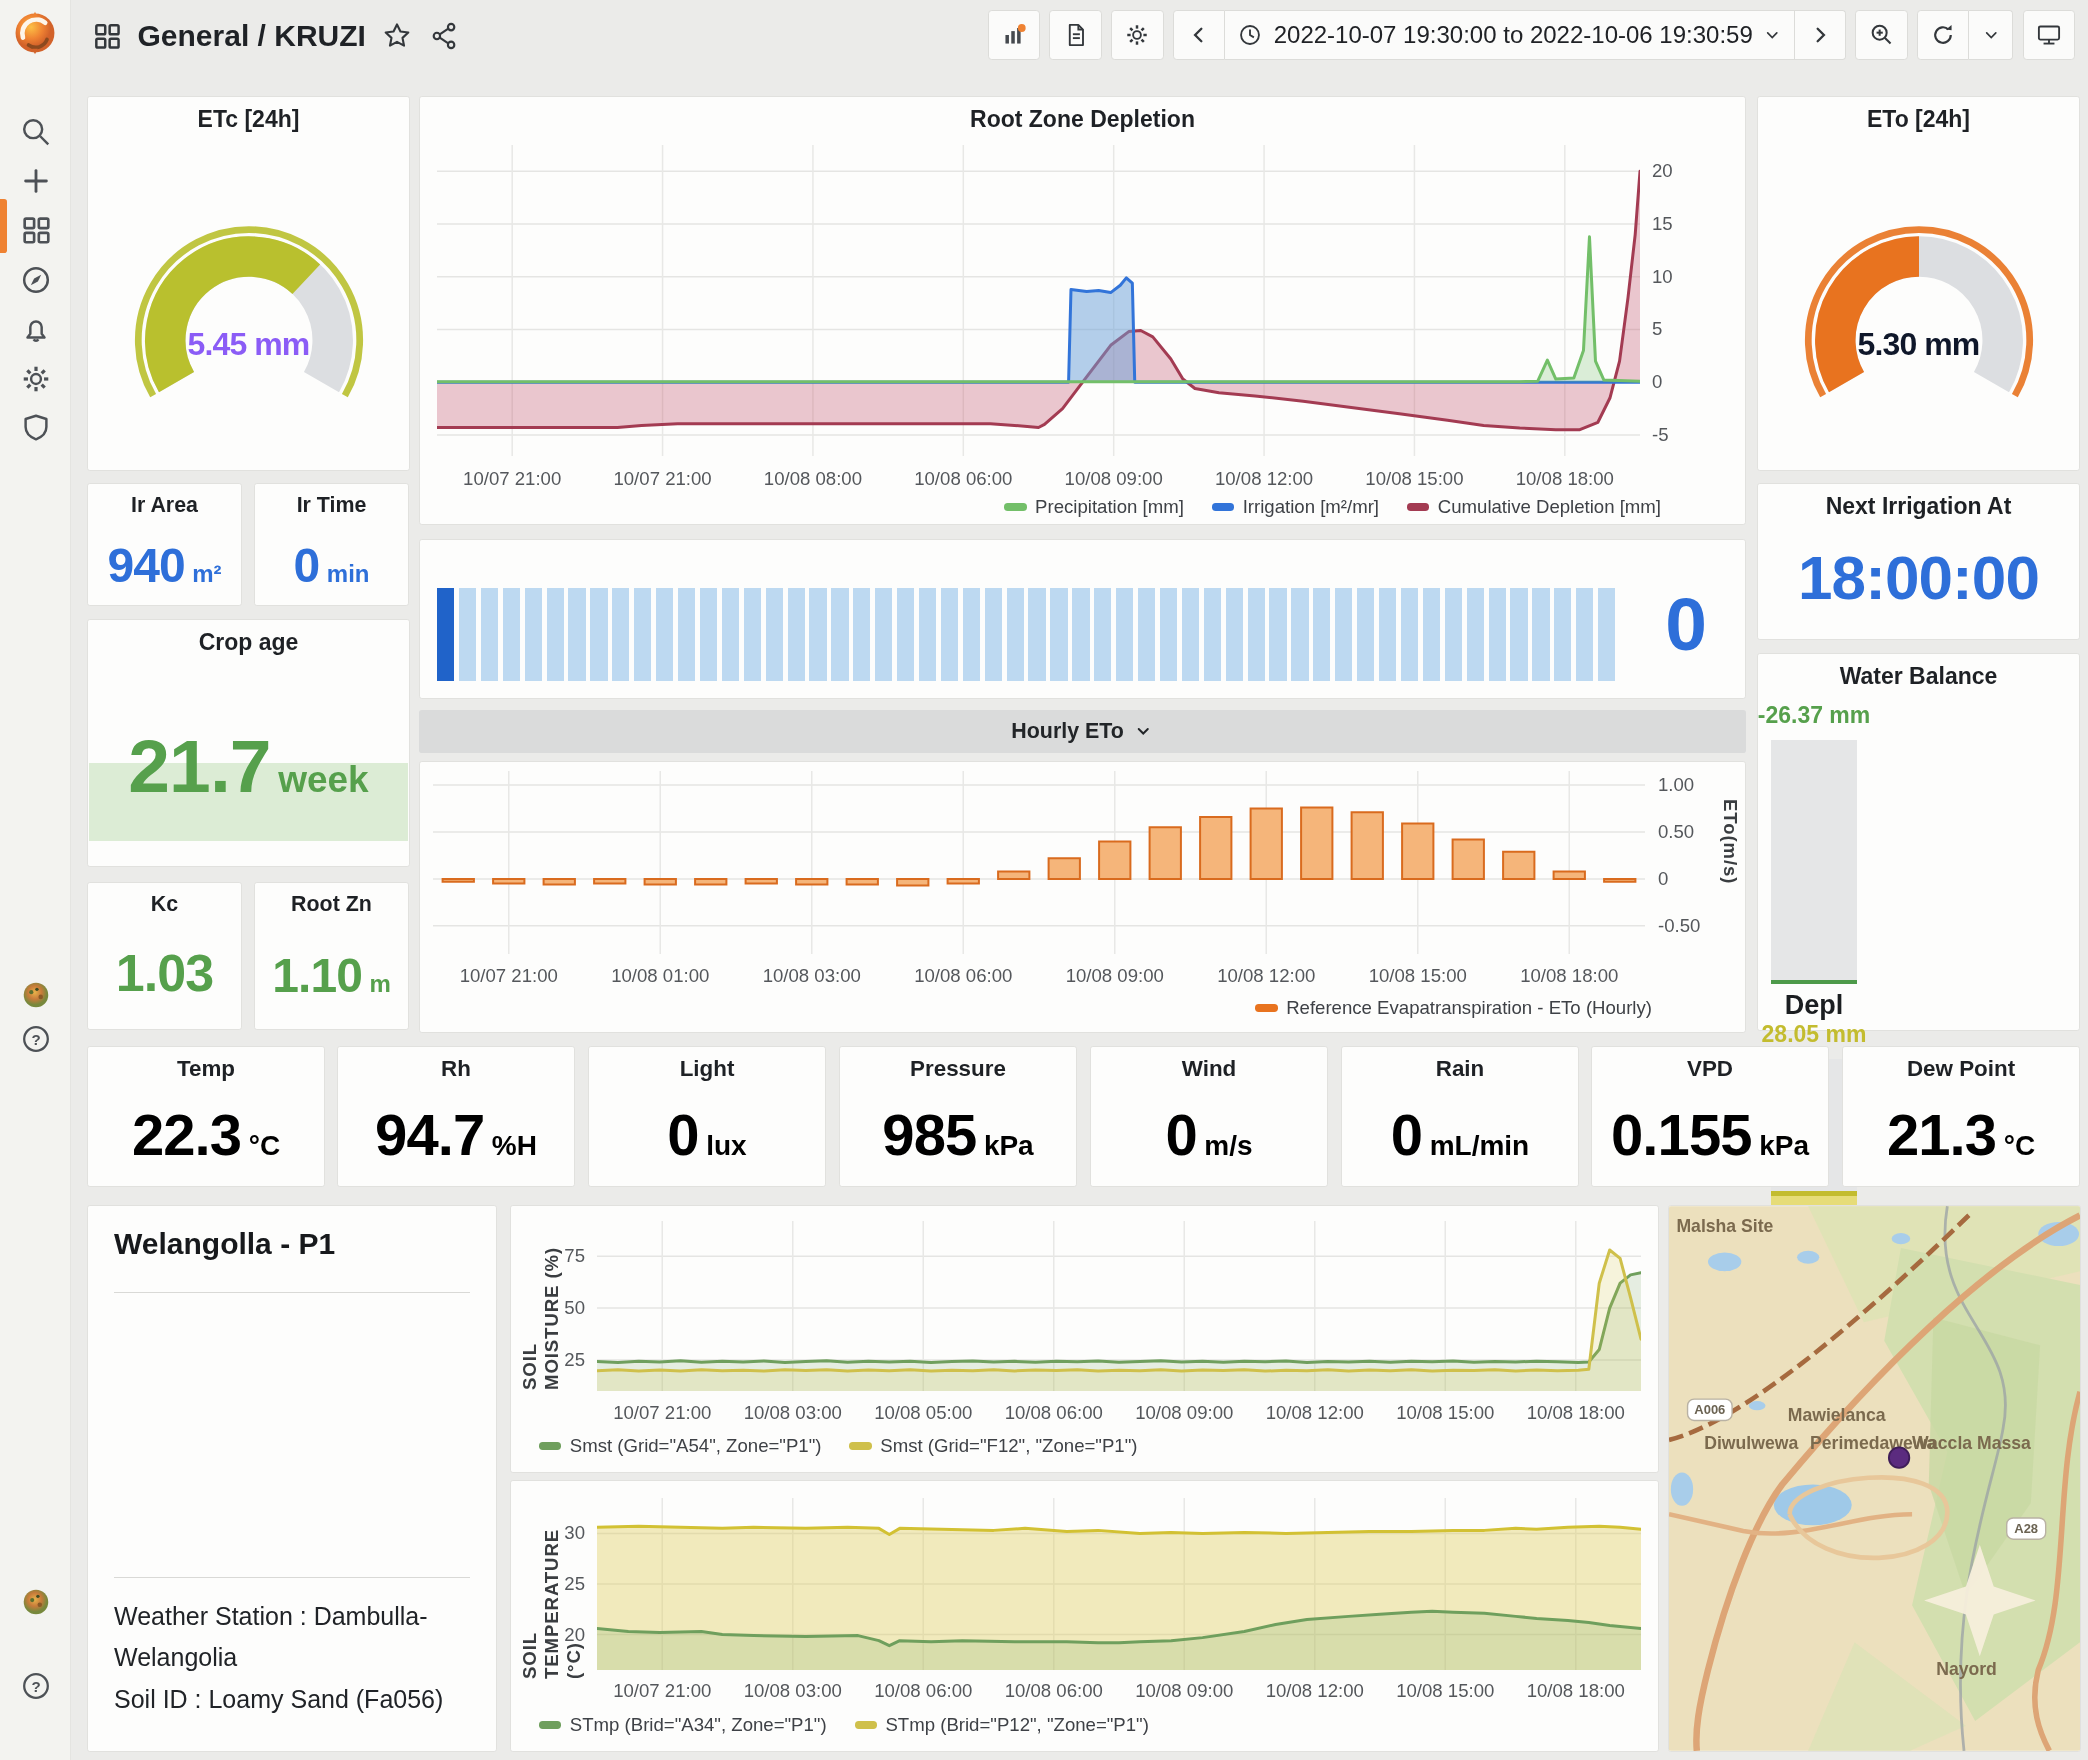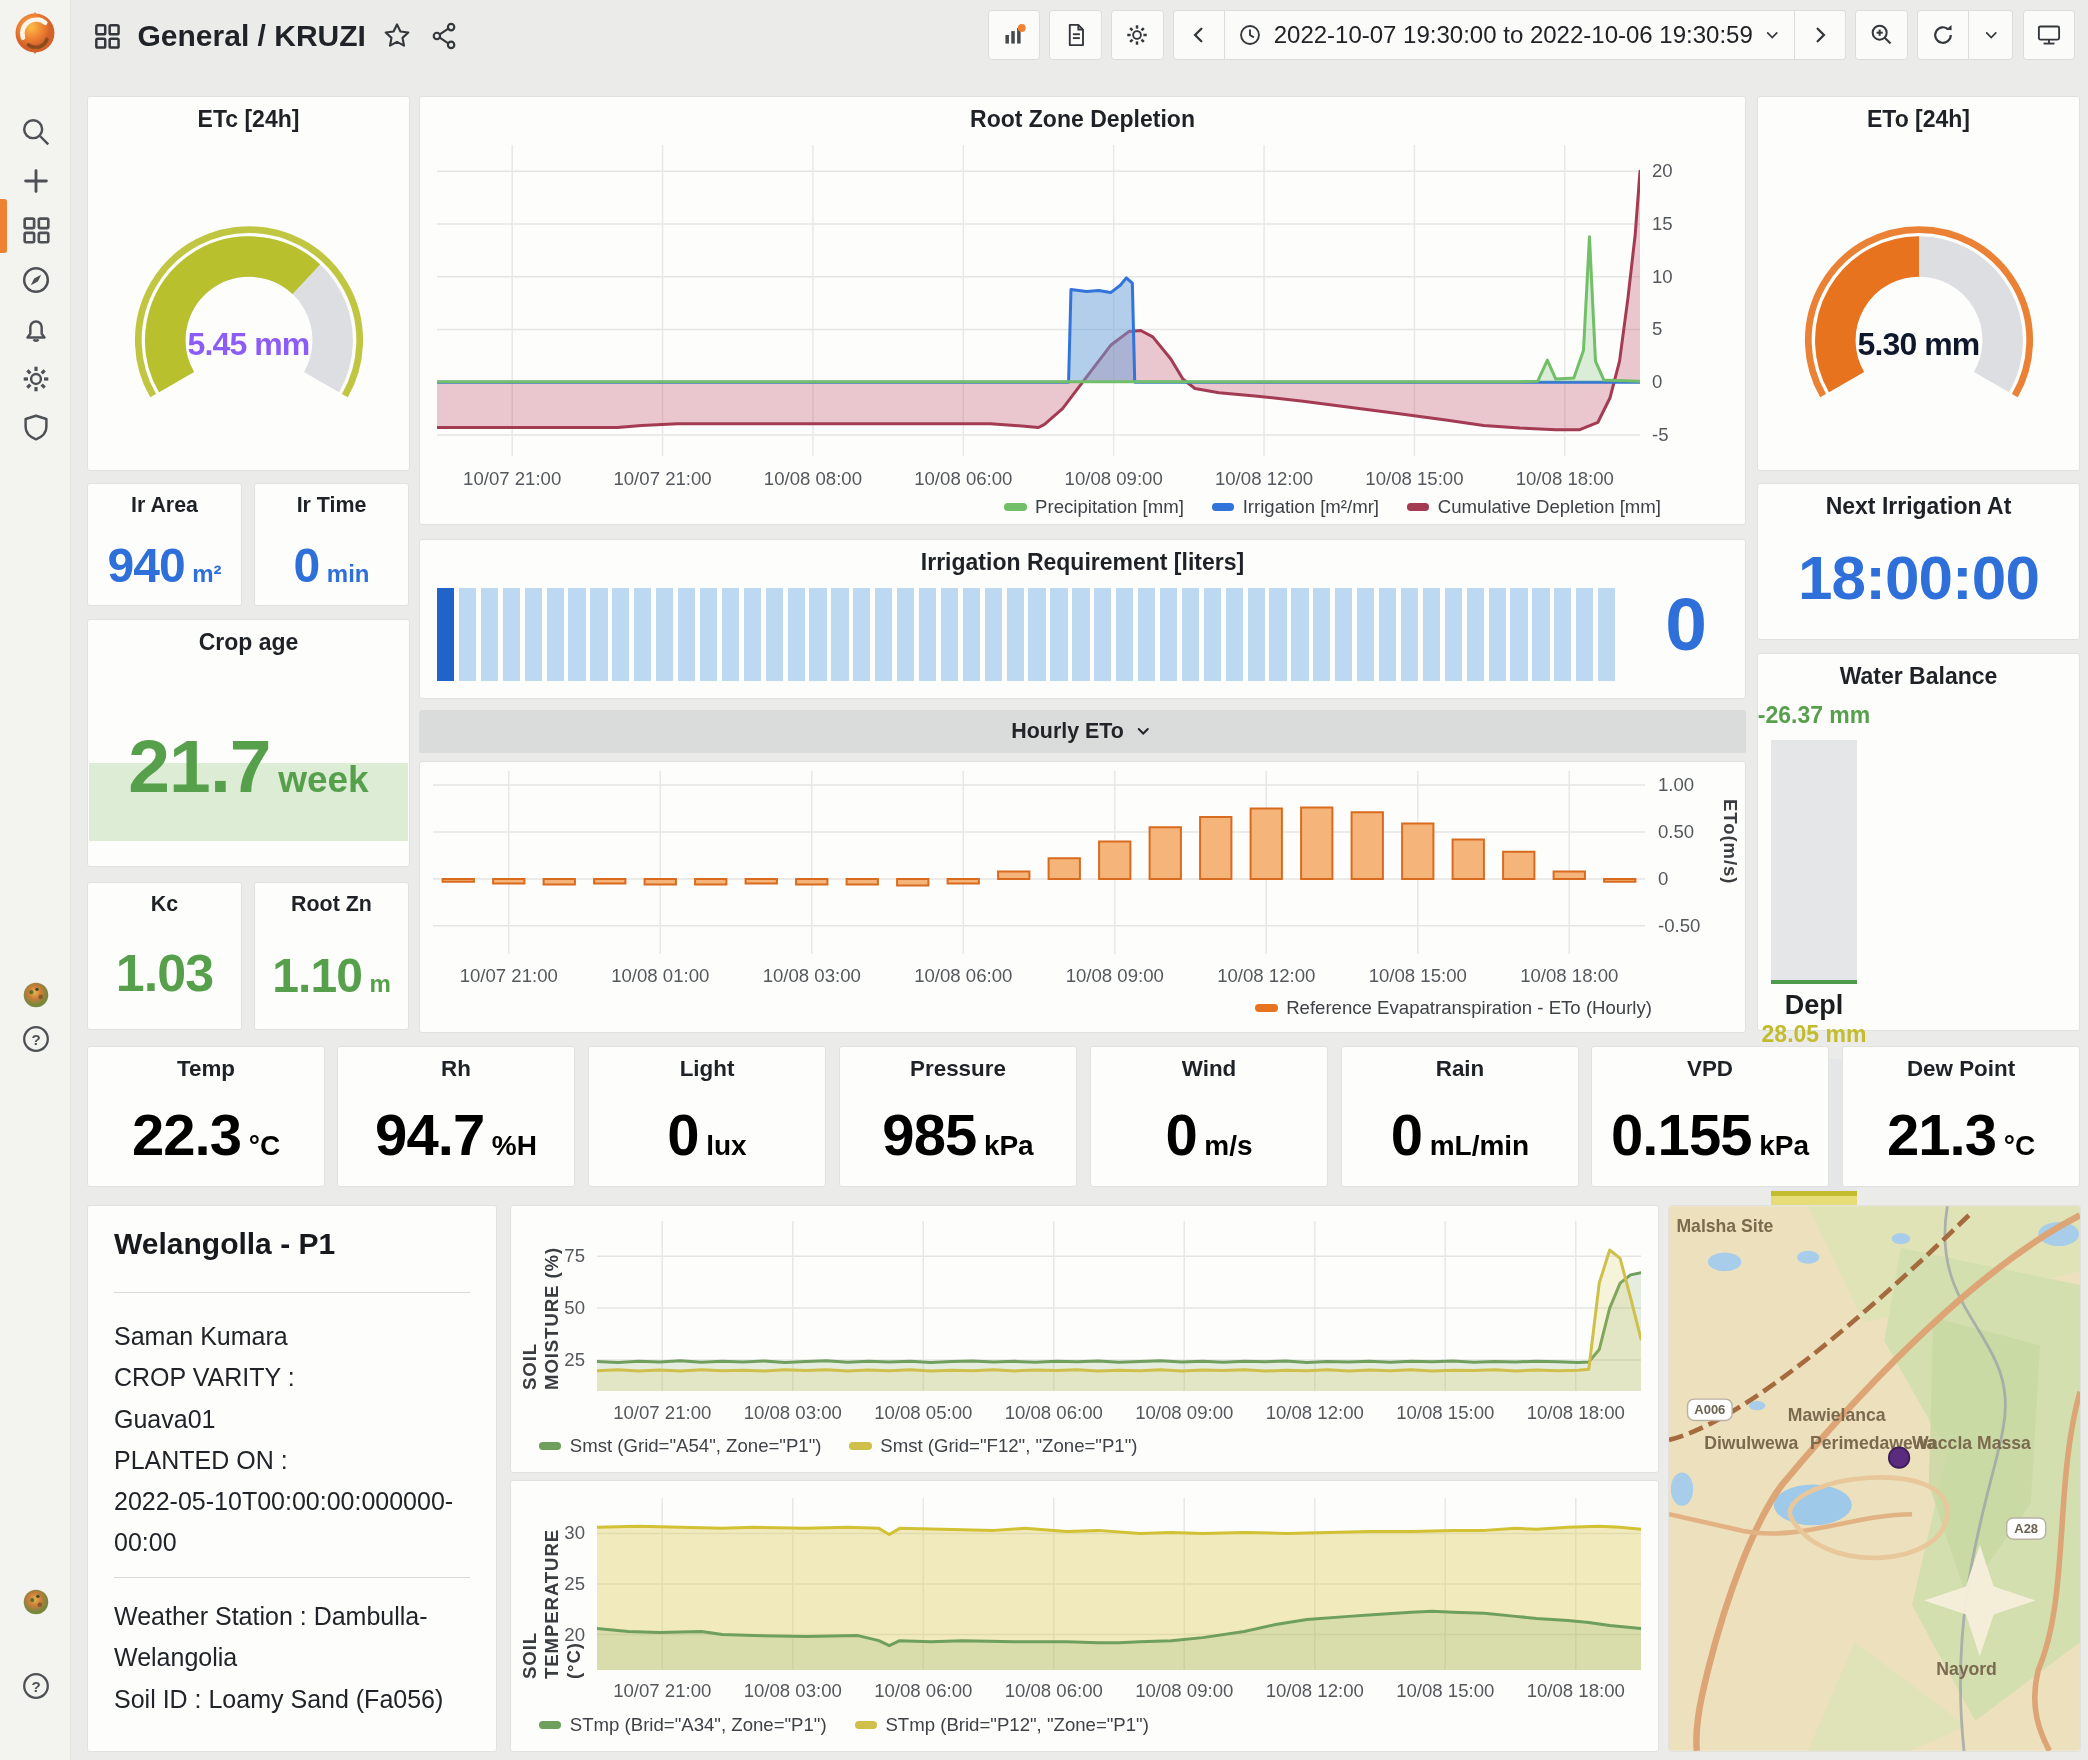--- a/index.html
+++ b/index.html
@@ -393,21 +393,20 @@
   </section>
   <section class="panel" style="left:254px;top:483px;width:155px;height:123px">
     <div class="ptitle" style="font-size:21.4px">Ir Time</div>
     <div class="center-wrap" style="top:54px">
         <span class="bigval blue" style="font-size:48px">0</span>
         <span class="unit blue" style="font-size:24px">min</span>
       </div>
   </section>
 
   <section class="panel" style="left:419px;top:539px;width:1327px;height:160px">
-    <div class="ptitle">Irrigation Requirement [liters]</div>
     <div id="led-wrap">
         <div class="seg" style="background: rgb(32, 99, 201);"></div>
         <div class="seg" style="background: rgb(189, 217, 241);"></div>
         <div class="seg" style="background: rgb(189, 217, 241);"></div>
         <div class="seg" style="background: rgb(189, 217, 241);"></div>
         <div class="seg" style="background: rgb(189, 217, 241);"></div>
         <div class="seg" style="background: rgb(189, 217, 241);"></div>
         <div class="seg" style="background: rgb(189, 217, 241);"></div>
         <div class="seg" style="background: rgb(189, 217, 241);"></div>
         <div class="seg" style="background: rgb(189, 217, 241);"></div>
@@ -647,27 +646,20 @@
     <div class="ptitle" style="font-size:22.4px">Dew Point</div>
     <div class="center-wrap" style="top:54px">
         <span class="bigval dark" style="font-size:58px">21.3</span>
         <span class="unit dark" style="font-size:28px">°C</span>
       </div>
   </section>
 
   <section class="panel" style="left:87px;top:1205px;width:410px;height:547px">
     <div class="info-title">Welangolla - P1</div>
     <div class="info-hr" style="top:86px"></div>
-    <div id="info-body">
-      <div class="info-line">Saman Kumara</div>
-      <div class="info-line">CROP VARITY :</div>
-      <div class="info-line">Guava01</div>
-      <div class="info-line">PLANTED ON :</div>
-      <div class="info-line">2022-05-10T00:00:00:000000-00:00</div>
-    </div>
     <div class="info-hr" style="top:371px"></div>
     <div id="info-foot">
       <div class="info-line">Weather Station : Dambulla-Welangolia</div>
       <div class="info-line">Soil ID : Loamy Sand (Fa056)</div>
     </div>
   </section>
 
   <section class="panel" style="left:510px;top:1205px;width:1149px;height:268px">
     <div class="vlabel" style="left:7.5px;top:26px;height:158px">SOIL MOISTURE (%)</div>
     <div class="ytcol" style="left:39px;top:15px;width:35px;height:170px;text-align:right">

